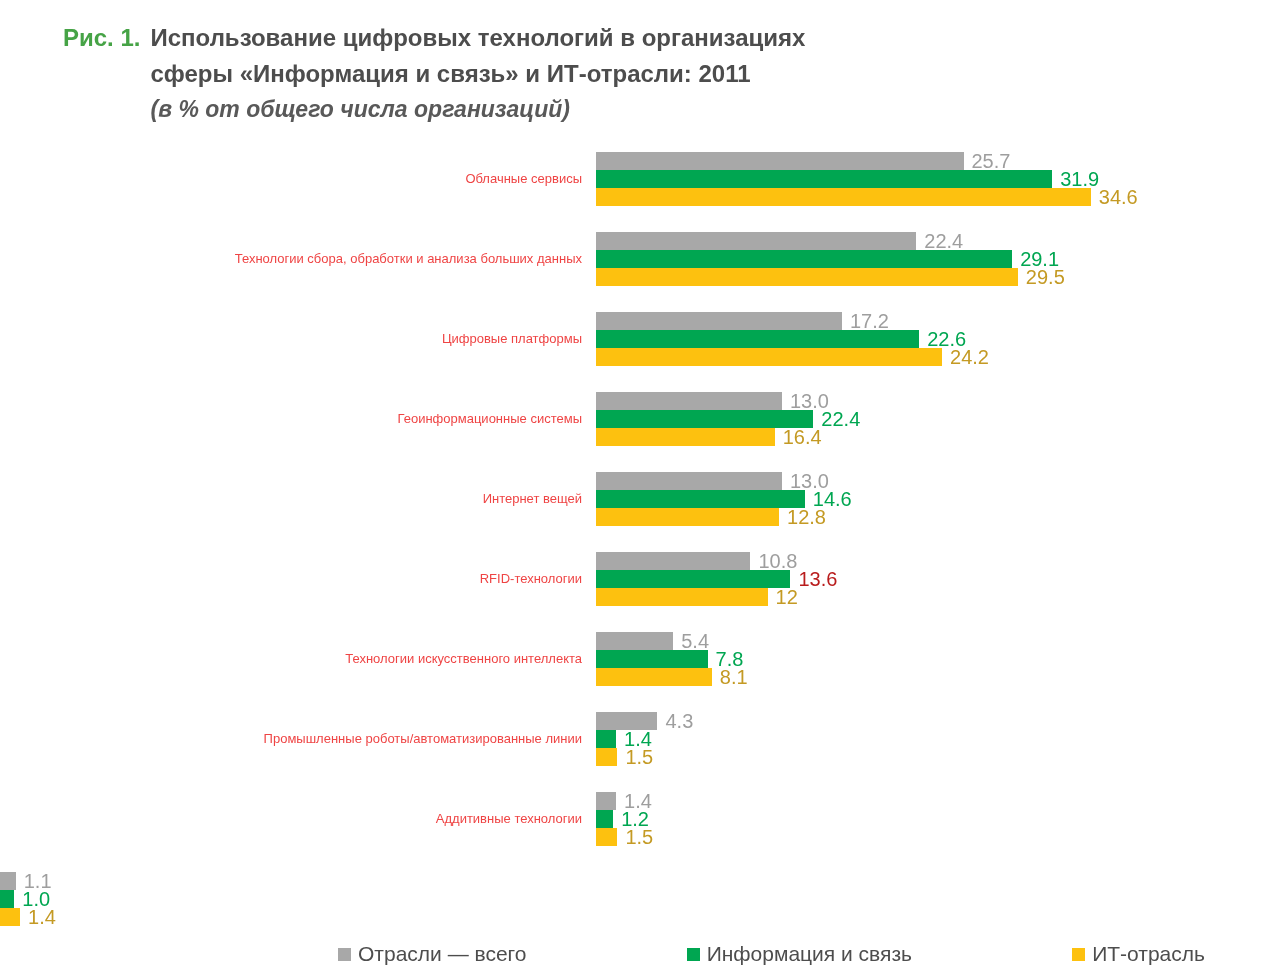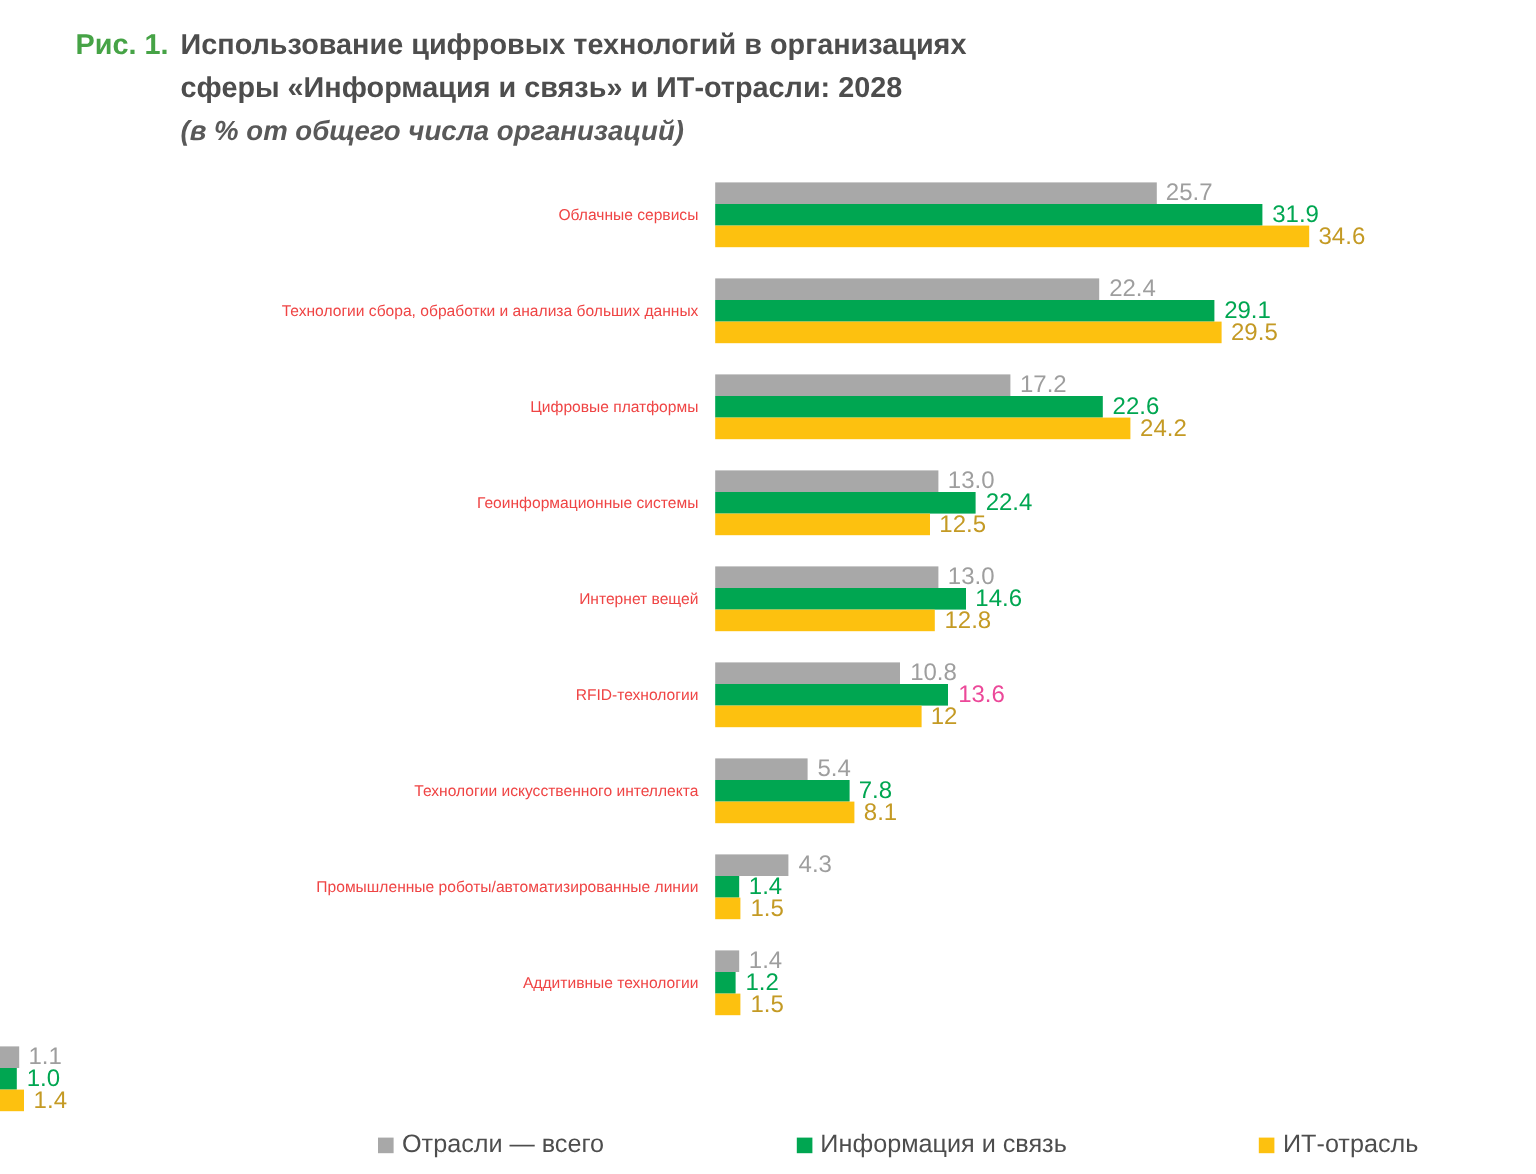--- a/index.html
+++ b/index.html
@@ -70,21 +70,21 @@
   .bar-value {
     font-size: 20px;
     line-height: 18px;
     margin-left: 8px;
     white-space: nowrap;
   }
 
   
   .legend {
     position: absolute;
-    left: 294px;
+    left: 317px;
     top: 942px;
     width: 888px;
     display: flex;
     justify-content: space-between;
     align-items: center;
     padding-left: 21px;
   }
   .legend-item {
     display: flex;
     align-items: center;
@@ -103,21 +103,21 @@
 </style>
 </head>
 <body>
 
 <div class="page">
 
   <div class="header">
     <span class="fig-label" style="color: rgb(70, 163, 70);">Рис. 1.</span>
     <div class="title-block">
       <div class="title-line">Использование цифровых технологий в организациях</div>
-      <div class="title-line">сферы «Информация и связь» и ИТ-отрасли: 2028</div>
+      <div class="title-line">сферы «Информация и связь» и ИТ-отрасли: 2011</div>
       <div class="subtitle">(в % от общего числа организаций)</div>
     </div>
   </div>
 
   <div class="chart">
       <div class="chart-row">
         <div class="cat-label">Облачные сервисы</div>
         <div class="bar-stack">
           <div class="bar-line">
             <div class="bar" style="width: 367.51px; background: rgb(168, 168, 168);"></div>
@@ -173,21 +173,21 @@
           <div class="bar-line">
             <div class="bar" style="width: 185.9px; background: rgb(168, 168, 168);"></div>
             <span class="bar-value" style="color: rgb(158, 158, 158);">13.0</span>
           </div>
           <div class="bar-line">
             <div class="bar" style="width: 217.36px; background: rgb(0, 166, 81);"></div>
             <span class="bar-value" style="color: rgb(0, 166, 81);">22.4</span>
           </div>
           <div class="bar-line">
             <div class="bar" style="width: 178.75px; background: rgb(253, 193, 15);"></div>
-            <span class="bar-value" style="color: rgb(196, 154, 36);">12.5</span>
+            <span class="bar-value" style="color: rgb(196, 154, 36);">16.4</span>
           </div>
         </div>
       </div>
       <div class="chart-row">
         <div class="cat-label">Интернет вещей</div>
         <div class="bar-stack">
           <div class="bar-line">
             <div class="bar" style="width: 185.9px; background: rgb(168, 168, 168);"></div>
             <span class="bar-value" style="color: rgb(158, 158, 158);">13.0</span>
           </div>
@@ -203,21 +203,21 @@
       </div>
       <div class="chart-row">
         <div class="cat-label">RFID-технологии</div>
         <div class="bar-stack">
           <div class="bar-line">
             <div class="bar" style="width: 154.44px; background: rgb(168, 168, 168);"></div>
             <span class="bar-value" style="color: rgb(158, 158, 158);">10.8</span>
           </div>
           <div class="bar-line">
             <div class="bar" style="width: 194.48px; background: rgb(0, 166, 81);"></div>
-            <span class="bar-value" style="color: #ec4899;">13.6</span>
+            <span class="bar-value" style="color: #b91c1c;">13.6</span>
           </div>
           <div class="bar-line">
             <div class="bar" style="width: 171.6px; background: rgb(253, 193, 15);"></div>
             <span class="bar-value" style="color: rgb(196, 154, 36);">12</span>
           </div>
         </div>
       </div>
       <div class="chart-row">
         <div class="cat-label">Технологии искусственного интеллекта</div>
         <div class="bar-stack">

